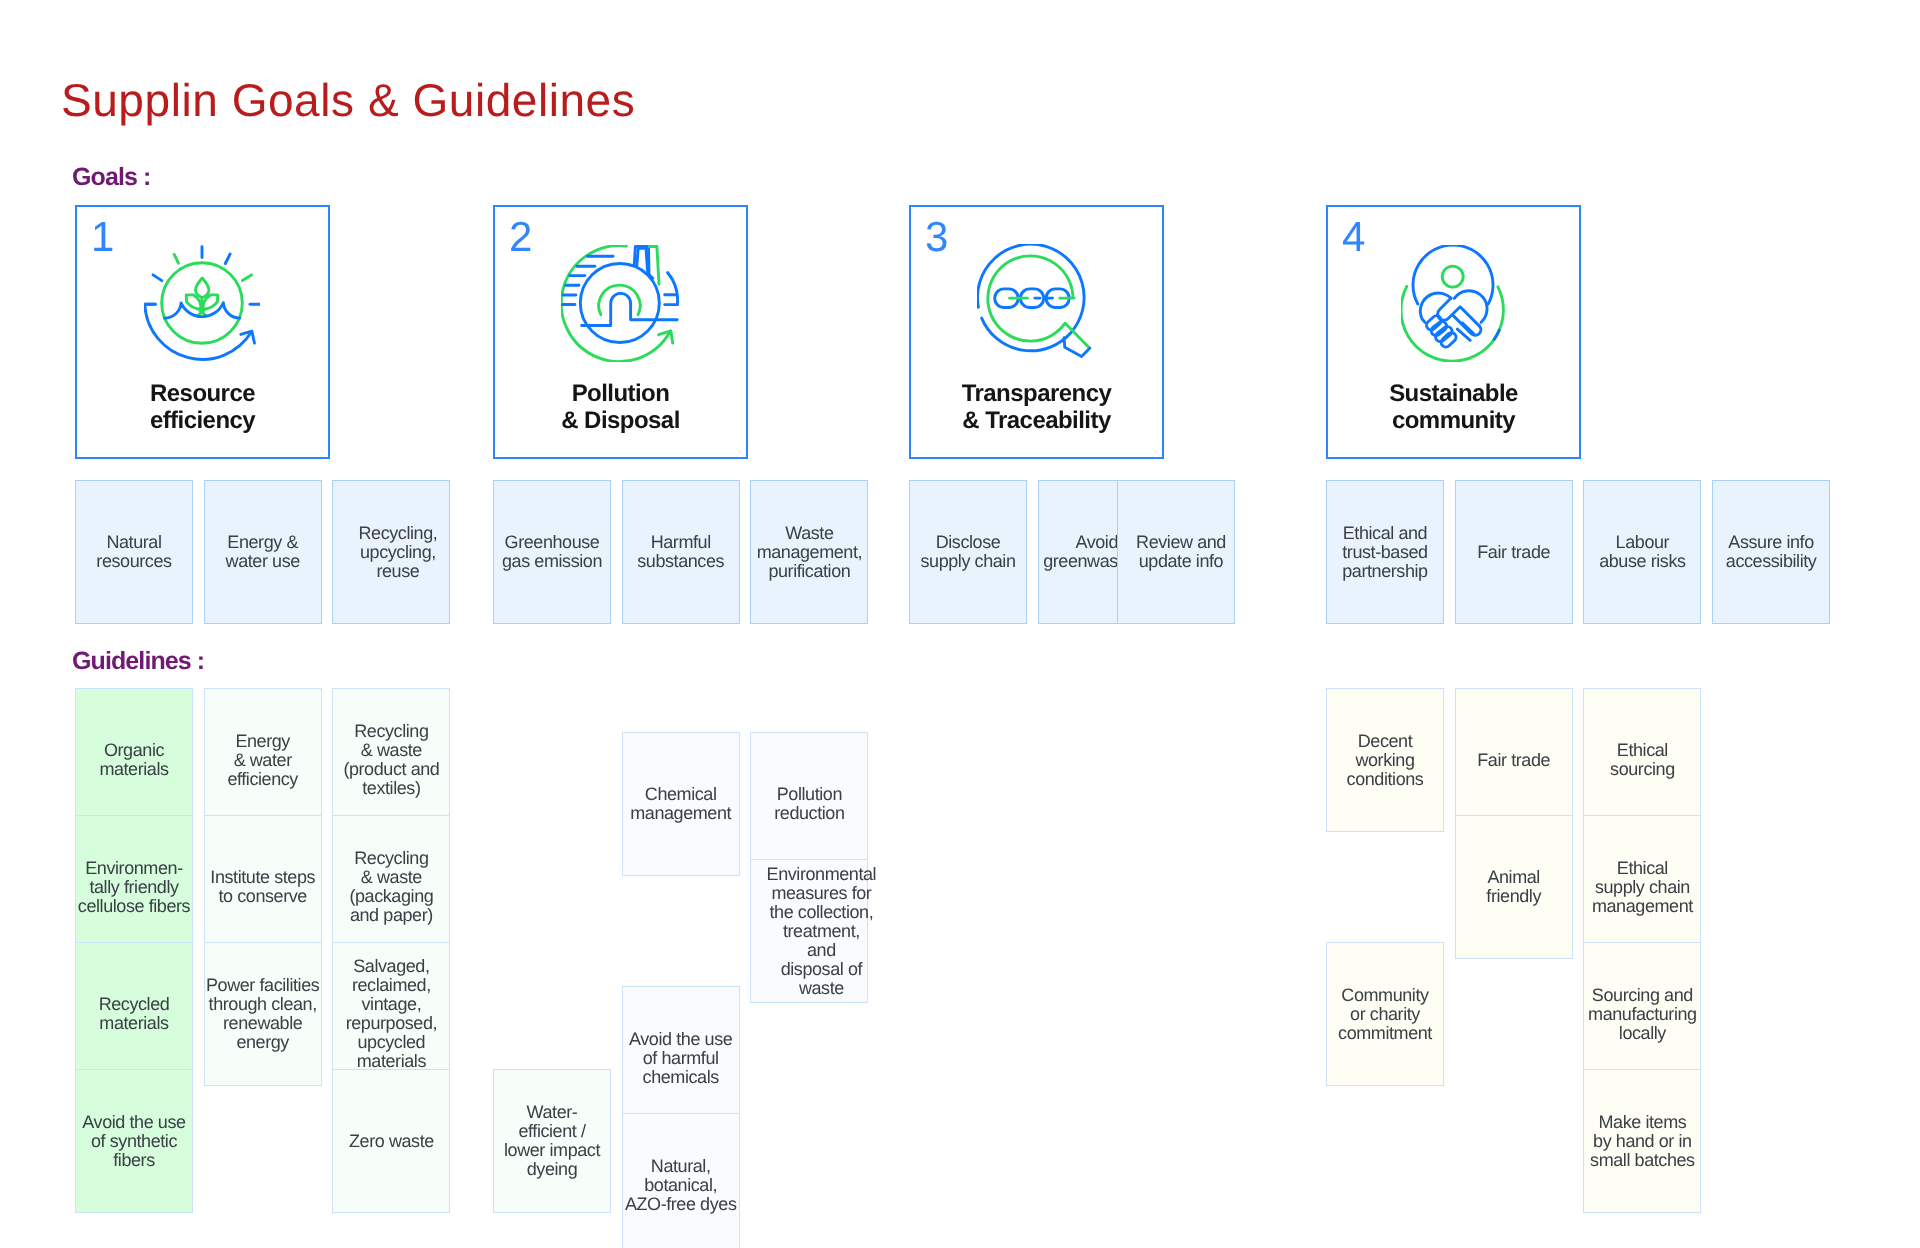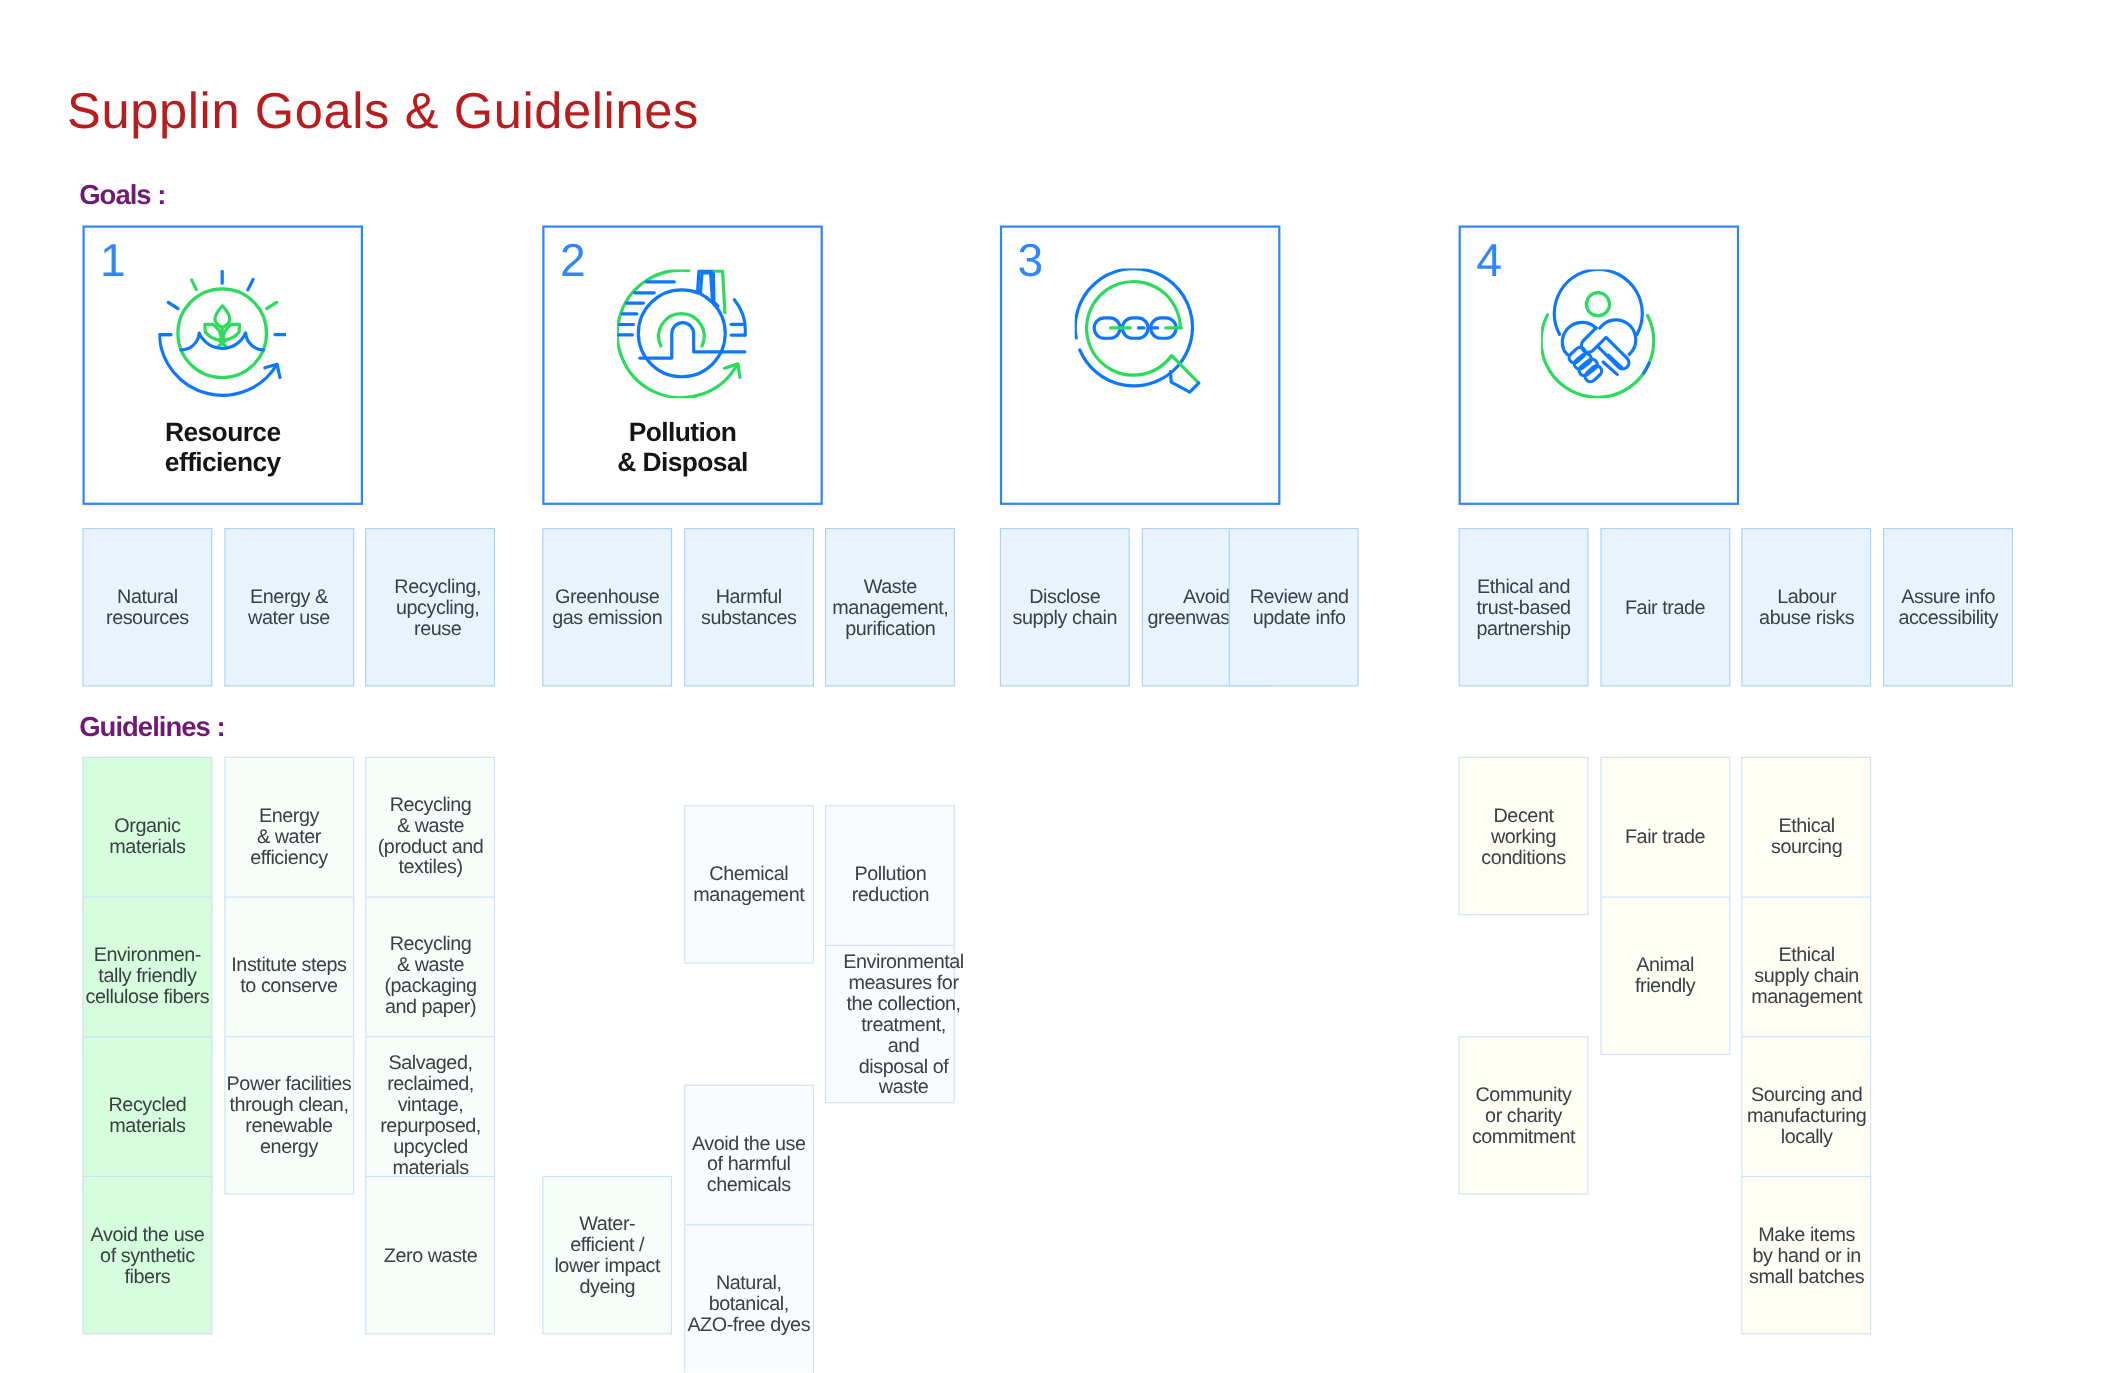--- a/index.html
+++ b/index.html
@@ -124,20 +124,22 @@
    <rect x="17.7" y="44.9" width="23.5" height="18.6" rx="9.3" stroke="#0D78FF"></rect>
    <rect x="43.4" y="44.9" width="23.3" height="18.6" rx="9.3" stroke="#0D78FF"></rect>
    <rect x="69.1" y="44.9" width="23.1" height="18.6" rx="9.3" stroke="#0D78FF"></rect>
    <path d="M32.5 54.1 H50.5" stroke="#2BDB5B"></path>
    <path d="M57.9 54.1 H63" stroke="#0D78FF"></path>
    <path d="M70.6 54.1 H75.5" stroke="#0D78FF"></path>
    <path d="M82.7 54.1 H97.1" stroke="#2BDB5B"></path>
   </g>
  </g>
 </svg></div>
+  <div class="goal-title">Transparency
+&amp; Traceability</div>
 </div>
 <div class="subbox" style="left:909.0px;top:480px;">Disclose
 supply chain</div>
 <div class="subbox" style="left:1037.7px;top:480px;">Avoid
 greenwashing</div>
 <div class="subbox" style="left:1117px;top:480px;padding-left:10px;">Review and
 update info</div>
 <div class="goal-card" style="left:1326px;top:205px;">
   <div class="goal-number">4</div>
   <div class="goal-icon" style="left:73px;top:38px;"><svg class="icon-svg" viewBox="0 0 104 117" width="104" height="117">
@@ -155,20 +157,22 @@
   <g stroke="#0D78FF">
    <rect x="24.6" y="73.2" width="16.5" height="9.3" rx="4.65" transform="rotate(-41.8 32.85 77.85)"></rect>
    <rect x="29.5" y="78.9" width="16.9" height="9.3" rx="4.65" transform="rotate(-38.0 37.95 83.55)"></rect>
    <rect x="33.6" y="84.4" width="18.4" height="9.3" rx="4.65" transform="rotate(-38.6 42.8 89.05)"></rect>
    <rect x="39.2" y="90.2" width="16.8" height="9.3" rx="4.65" transform="rotate(-43.1 47.6 94.85)"></rect>
   </g>
   <path d="M78.5 81.1 A5.6 5.6 0 0 1 70.5 88.9 L51.5 69.9" stroke="#0D78FF"></path>
   </g>
  </g>
 </svg></div>
+  <div class="goal-title">Sustainable
+community</div>
 </div>
 <div class="subbox" style="left:1326.0px;top:480px;">Ethical and
 trust-based
 partnership</div>
 <div class="subbox" style="left:1454.7px;top:480px;">Fair trade</div>
 <div class="subbox" style="left:1583.4px;top:480px;">Labour
 abuse risks</div>
 <div class="subbox" style="left:1712.1px;top:480px;">Assure info
 accessibility</div>
 <div class="gbox st-green-strong" style="left:75.0px;top:688px;">Organic

